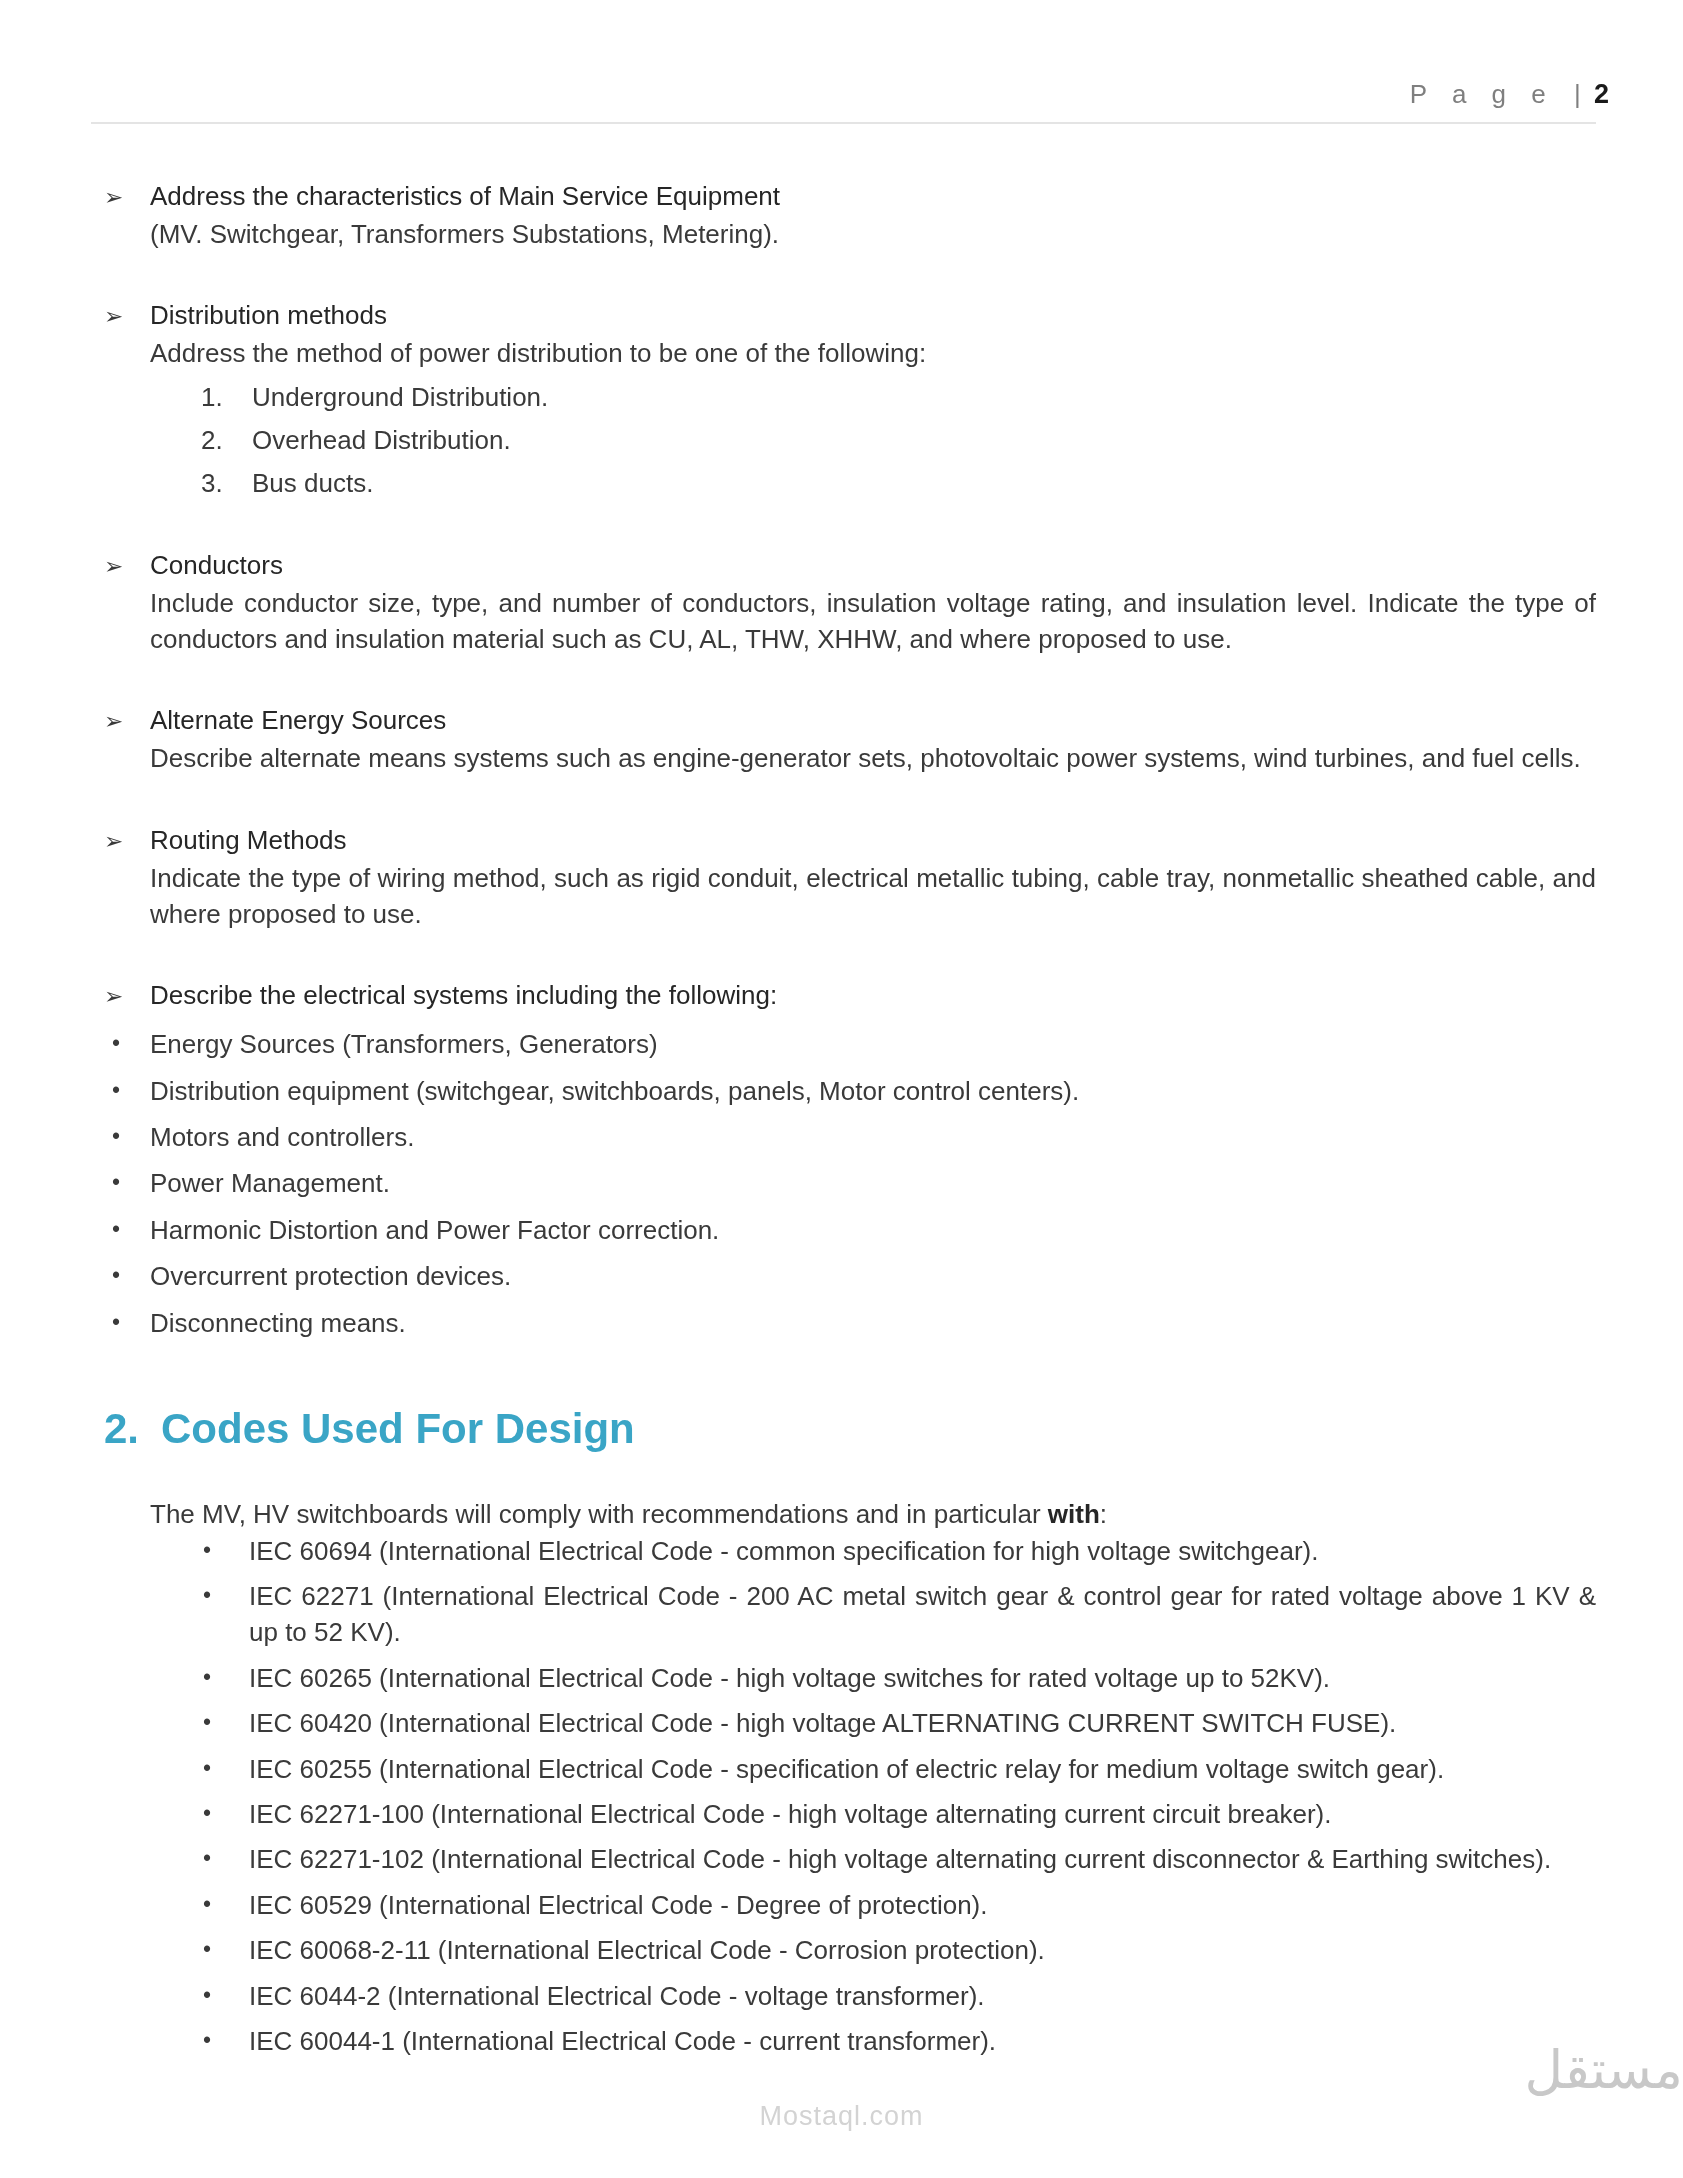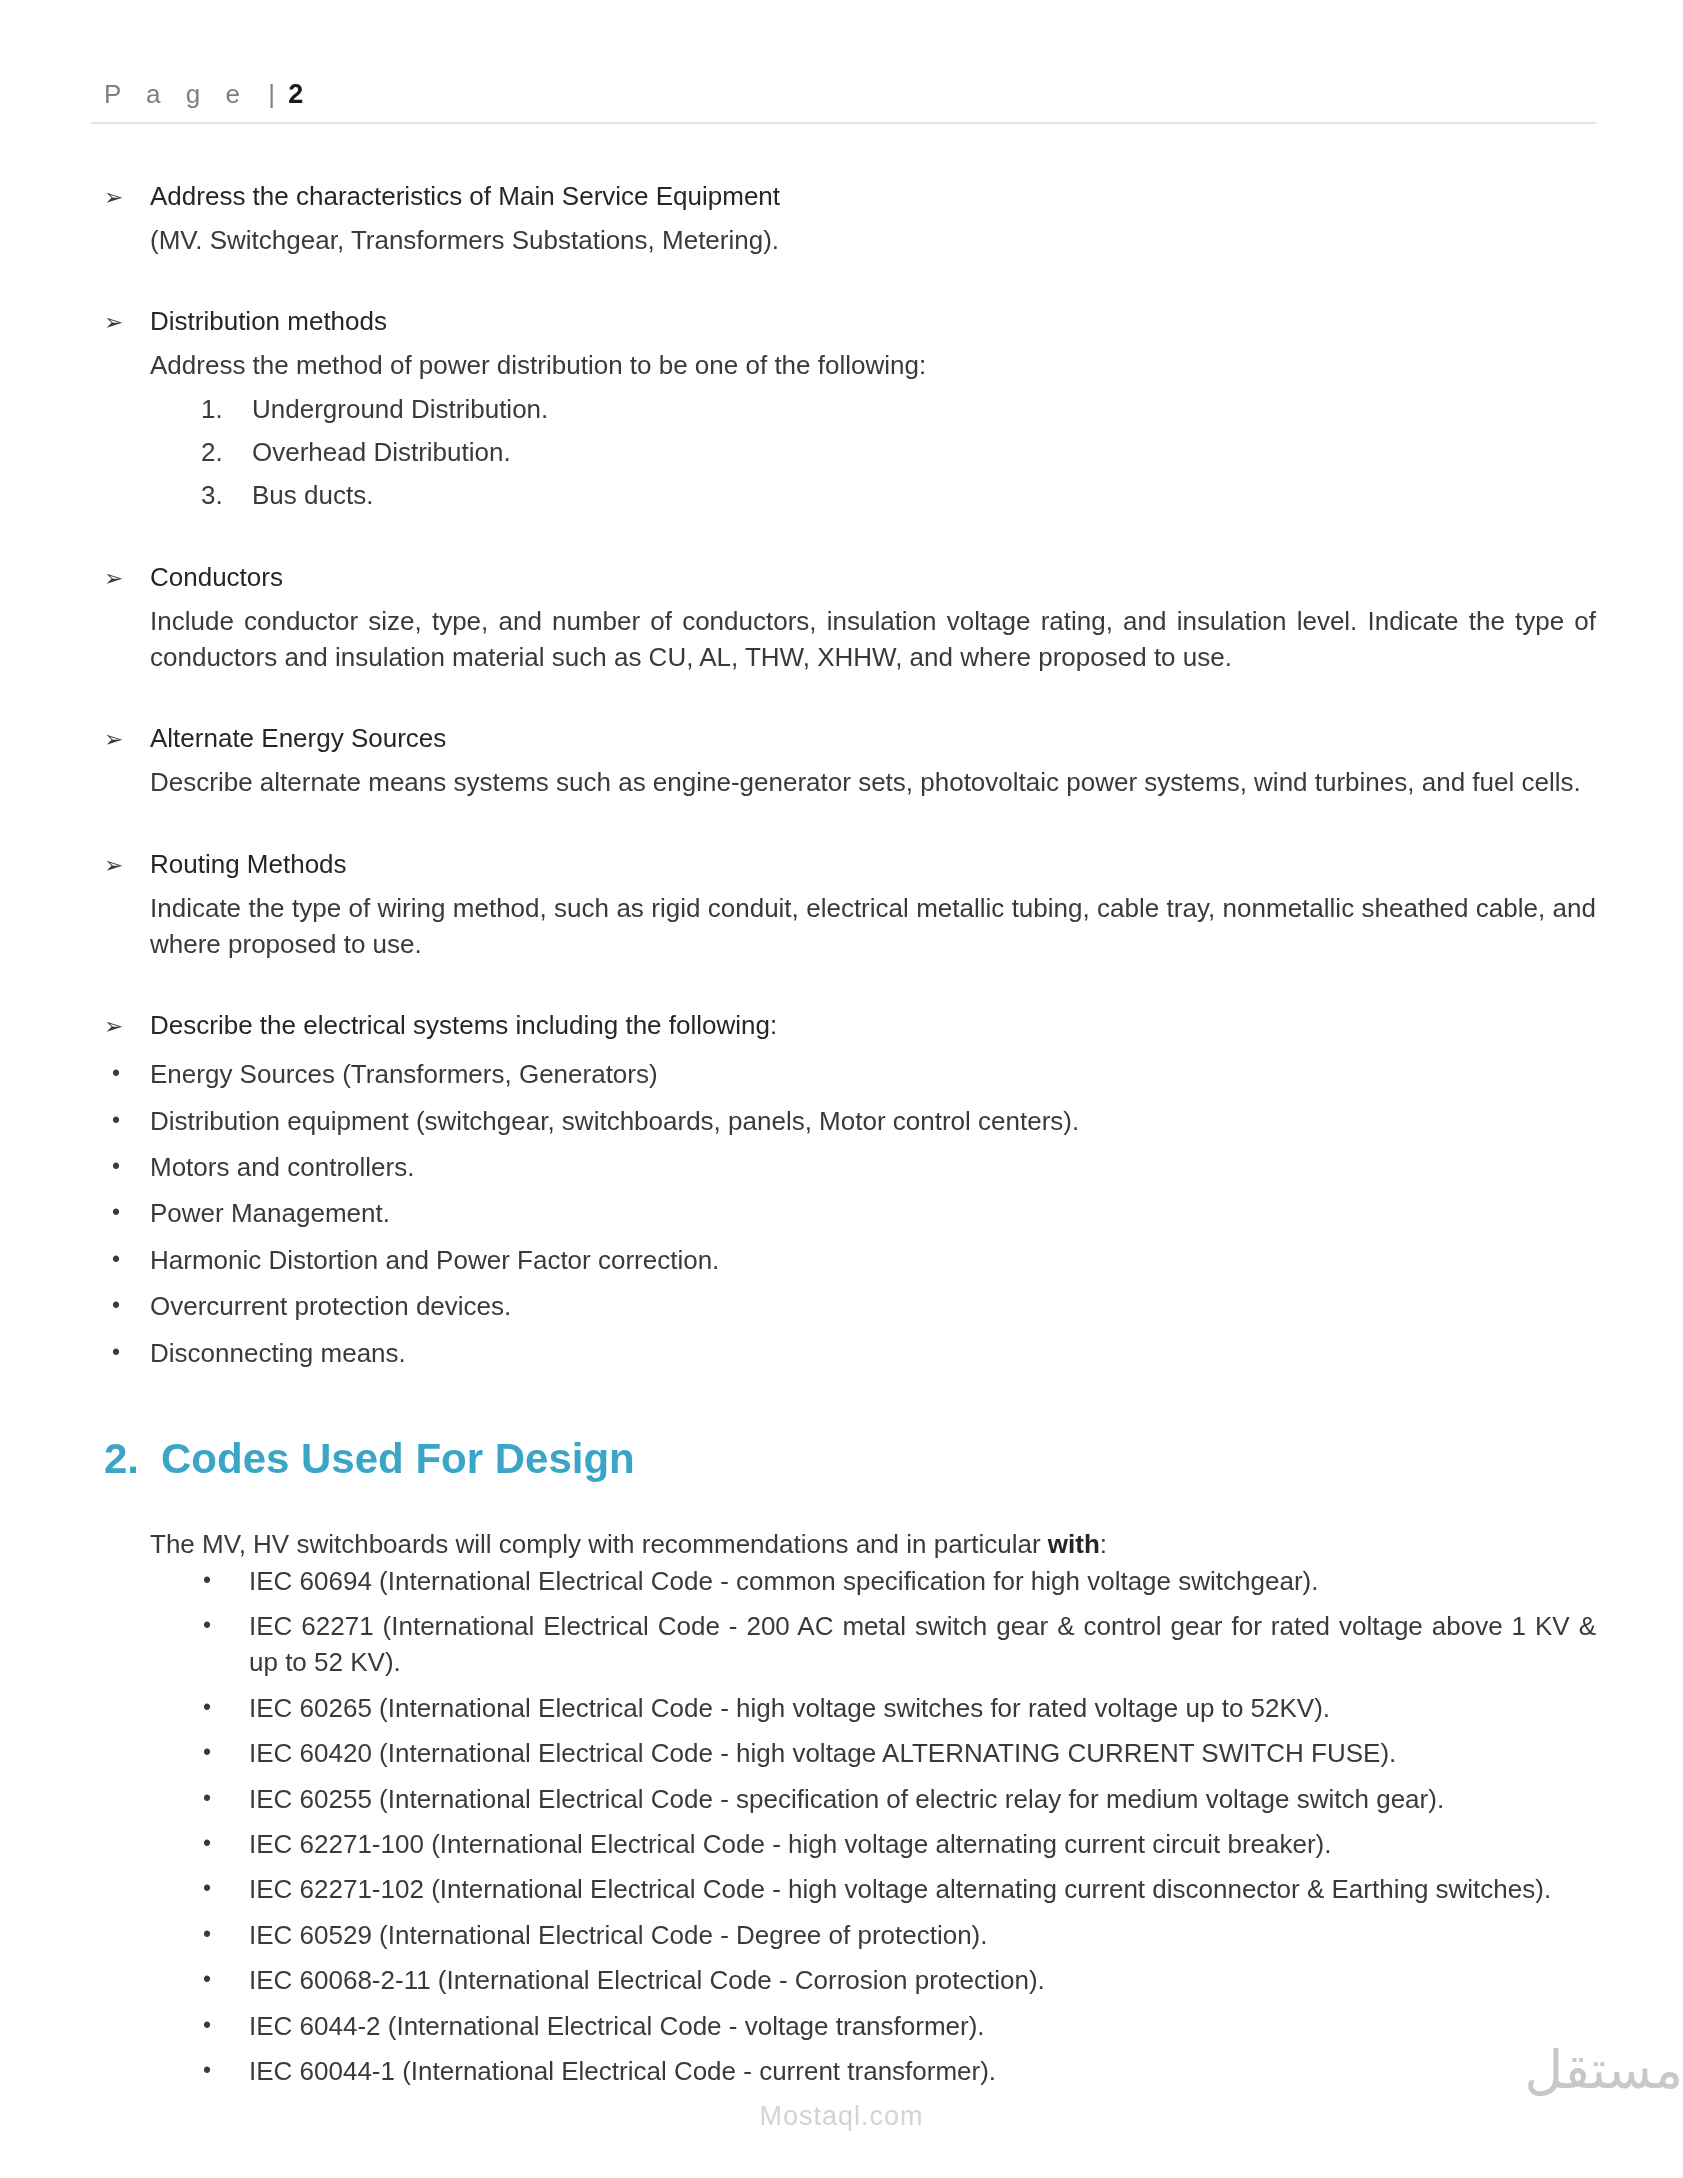--- a/index.html
+++ b/index.html
@@ -2,34 +2,34 @@
 <html><head>
 <meta charset="utf-8">
 <style>
   * { margin:0; padding:0; box-sizing:border-box; }
   html, body { background:#ffffff; }
   .page {
     width:1683px; height:2178px; background:#ffffff; position:relative; overflow:hidden;
     font-family:"Liberation Sans","DejaVu Sans",sans-serif; color:#3a3a3a;
   }
   
-  .header-row { padding:79px 56px 12px 104px; text-align:left; font-size:26px; color:#7f7f7f; }
+  .header-row { padding:79px 74px 12px 104px; text-align:right; font-size:26px; color:#7f7f7f; }
   .pg-word { letter-spacing:9px; }
   .pg-sep { margin-left:12px; color:#7f7f7f; font-weight:400; }
   .pg-num { font-weight:700; color:#1a1a1a; margin-left:6px; font-size:27px; }
   .header-rule { border:none; border-top:2px solid #e4e4e4; margin:0 87px 0 91px; }
 
   
   .content { padding:55px 87px 0 104px; font-size:26px; line-height:1.40; }
 
   .arrow-section { margin-bottom:46px; }
   .sec-head { display:flex; align-items:flex-start; }
   .arrow-icon { width:46px; flex:none; font-size:23px; color:#3a3a3a; padding-top:2px; }
   .sec-title { font-size:26px; font-weight:400; color:#262626; line-height:1.38; }
-  .sec-body { margin-left:46px; margin-top:7px; text-align:justify; }
+  .sec-body { margin-left:46px; margin-top:1px; text-align:justify; }
 
   .num-list { margin-left:97px; margin-top:7px; }
   .num-item { display:flex; margin-bottom:7px; }
   .num-label { width:51px; flex:none; }
 
   .dot-list { margin-top:12px; }
   .dot-item { display:flex; margin-left:8px; margin-bottom:10px; }
   .dot { width:38px; flex:none; font-size:23px; padding-top:1px; color:#3a3a3a; }
 
   

